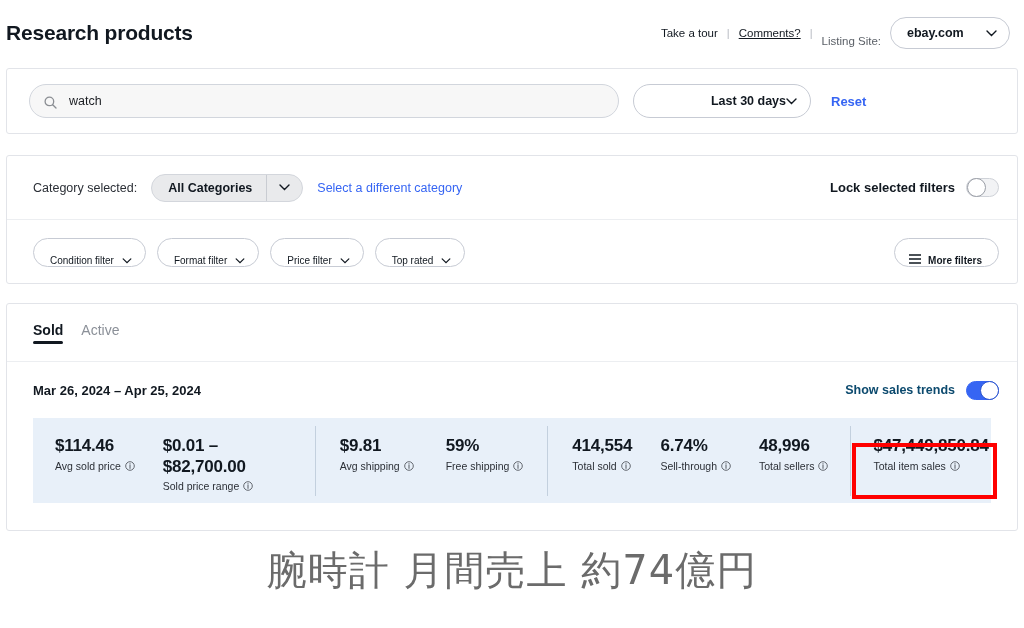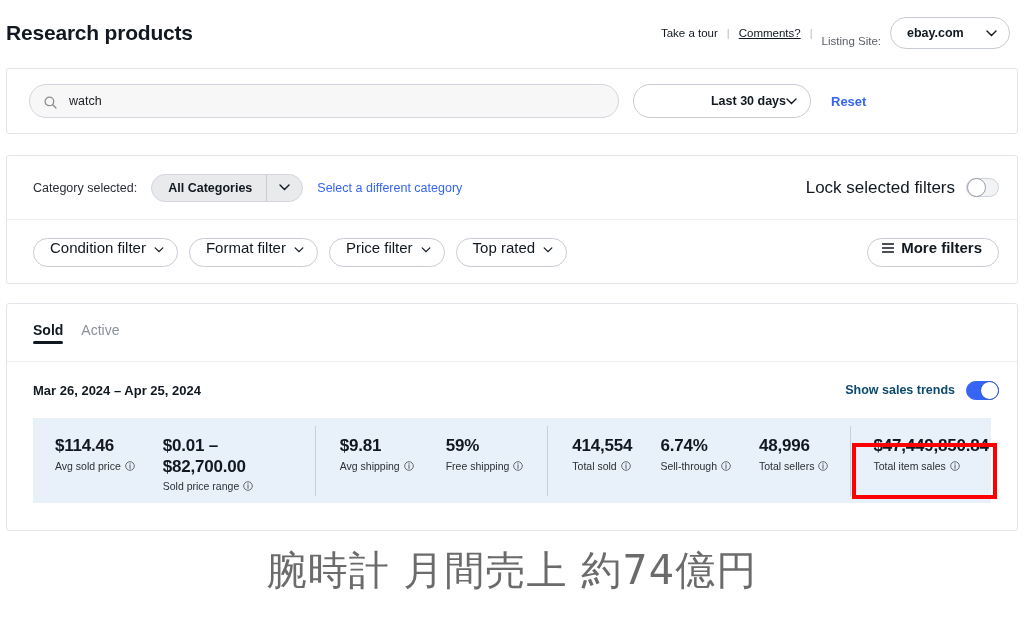--- a/index.html
+++ b/index.html
@@ -76,42 +76,42 @@
     border: 1px solid #d3d6dc; background: #e9eaec; overflow: hidden;
   }
   .cat-pill-text {
     display: flex; align-items: center; padding: 0 14px 0 16px;
     font-size: 12.5px; font-weight: 700; color: #111820;
     border-right: 1px solid #c9ccd2;
   }
   .cat-pill-caret { display: flex; align-items: center; padding: 0 12px; }
   .cat-link { color: #3665f3; font-size: 12.5px; cursor: pointer; }
   .lock-wrap { display: flex; align-items: center; gap: 11px; }
-  .lock-label { font-size: 17px; font-weight: 400; color: #111820; }
+  .lock-label { font-size: 13px; font-weight: 700; color: #111820; }
   .toggle { width: 33px; height: 19px; border-radius: 10px; position: relative; }
   .toggle.off { background: #f2f3f5; border: 1px solid #cfd2d8; }
   .toggle.off .knob {
     position: absolute; left: 0px; top: -1px; width: 19px; height: 19px;
     border-radius: 50%; background: #fff; border: 1px solid #9a9ea6;
   }
   .toggle.on { background: #3665f3; border: 1px solid #3665f3; }
   .toggle.on .knob {
     position: absolute; right: -1px; top: -1px; width: 19px; height: 19px;
     border-radius: 50%; background: #fff; border: 1px solid #2a53cc;
   }
 
   .filters-bottom {
     height: 64px; display: flex; align-items: center; justify-content: space-between;
     padding: 0 18px 0 26px;
   }
   .pill-row { display: flex; align-items: center; gap: 11px; }
   .pill {
     height: 29px; border: 1px solid #c7cbd4; border-radius: 15px; background: #fff;
-    display: flex; align-items: flex-start; gap: 8px; padding: 0 13px 0 16px;
-    font-size: 15px; color: #111820; cursor: pointer;
+    display: flex; align-items: flex-end; gap: 8px; padding: 0 13px 0 16px;
+    font-size: 10px; color: #111820; cursor: pointer;
   }
   .pill.more { padding: 0 16px 0 14px; font-weight: 700; gap: 7px; }
 
   
   .tabs {
     height: 58px; display: flex; align-items: center; gap: 18px;
     padding: 0 26px; border-bottom: 1px solid #eceef1;
   }
   .tab { font-size: 14px; color: #8b9098; position: relative; padding-bottom: 5px; cursor: pointer; }
   .tab.active { color: #111820; font-weight: 700; }

